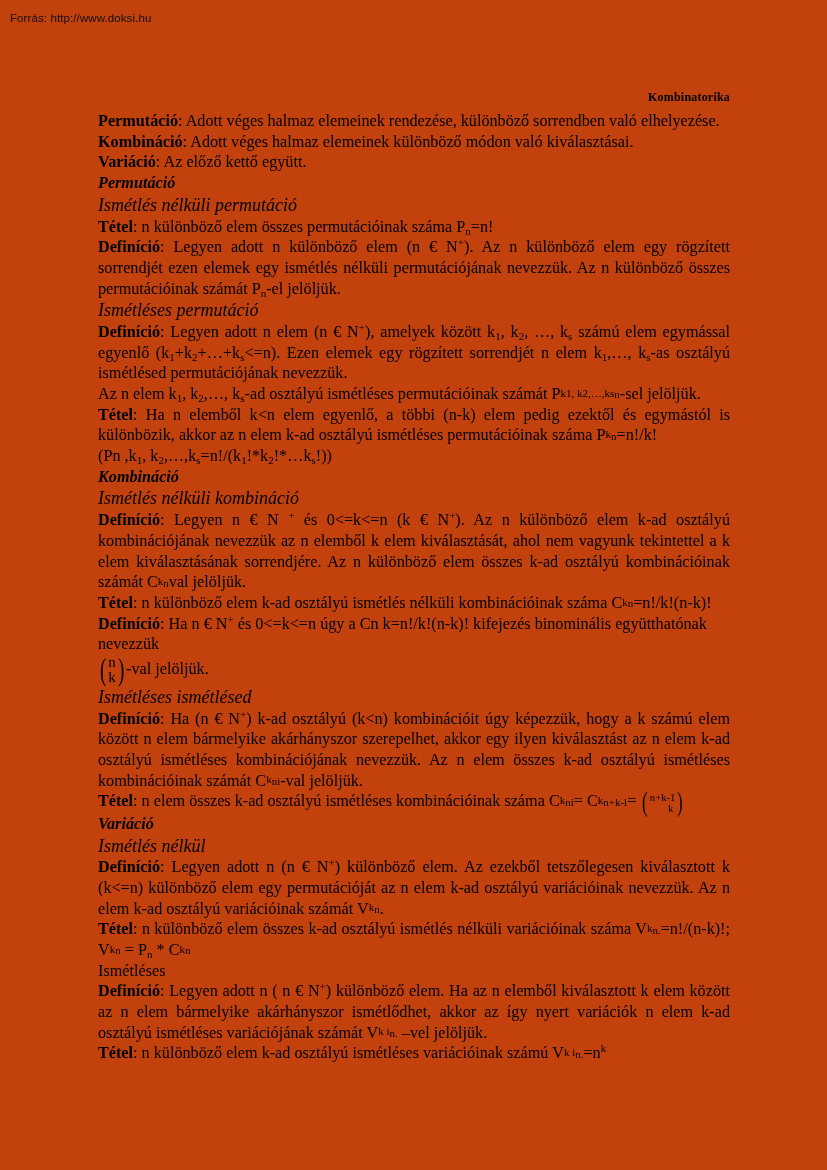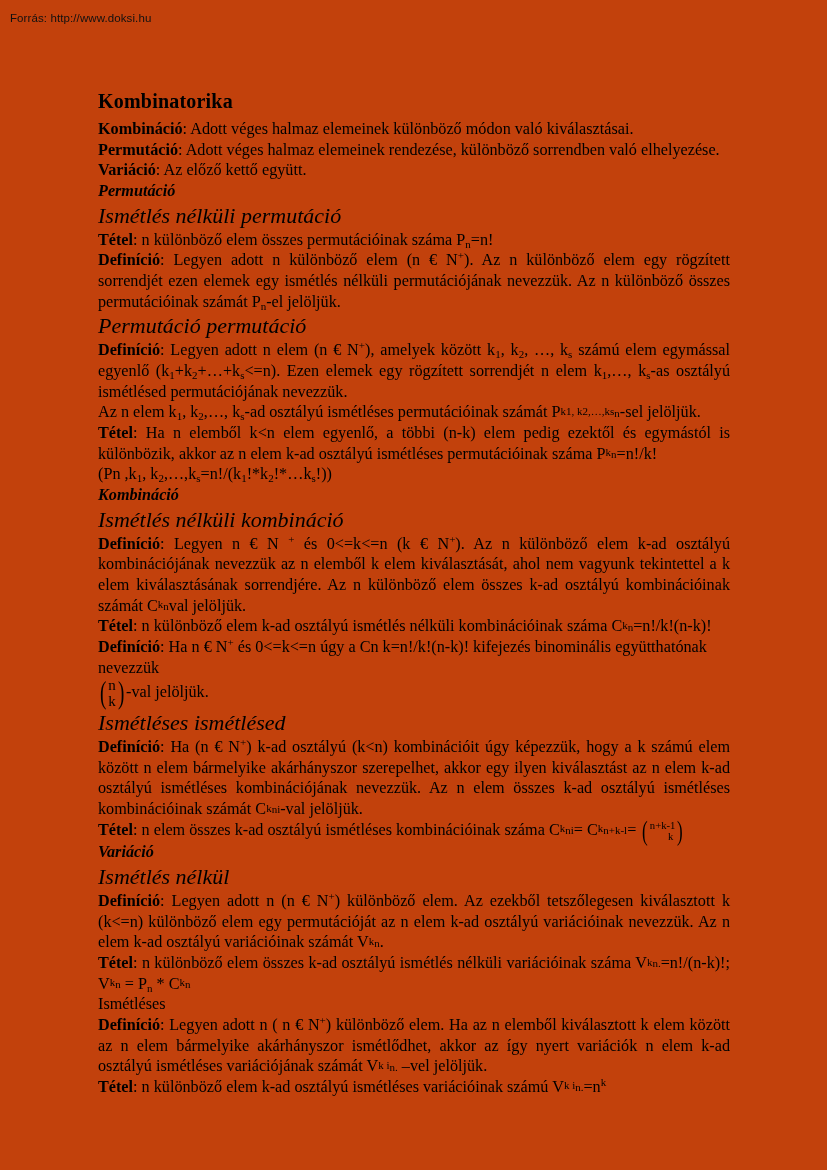--- a/index.html
+++ b/index.html
@@ -29,23 +29,23 @@
     color: #111;
     letter-spacing: 0.1px;
   }
   .content {
     position: absolute;
     left: 98px;
     top: 90px;
     width: 632px;
   }
   .doc-title {
-    text-align: left;
+    text-align: right;
     font-weight: bold;
-    font-size: 20px;
+    font-size: 12px;
     margin: 0 0 6px 0;
     letter-spacing: 0.2px;
   }
   p.para {
     margin: 0;
     font-size: 16.2px;
     line-height: 1.275;
     text-align: justify;
     text-justify: inter-word;
   }
@@ -55,21 +55,21 @@
   .b { font-weight: bold; }
   .head-section {
     font-weight: bold;
     font-style: italic;
     font-size: 16.2px;
     line-height: 1.275;
     margin: 0;
   }
   .head-sub {
     font-style: italic;
-    font-size: 22px;
+    font-size: 18px;
     line-height: 1.275;
     margin: 0;
   }
   .head-plain {
     font-size: 16.2px;
     line-height: 1.275;
     margin: 0;
   }
   sub {
     font-size: 0.68em;
@@ -142,34 +142,34 @@
 <body>
 
 <div class="page">
 
   <div class="source-line">Forrás: http://www.doksi.hu</div>
 
   <div class="content">
 
     <h1 class="doc-title">Kombinatorika</h1>
 
+    <p class="para"><span class="b">Permutáció</span><span>: </span><span>Adott véges halmaz elemeinek rendezése, különböző sorrendben való elhelyezése.</span></p>
+
     <p class="para"><span class="b">Kombináció</span><span>: </span><span>Adott véges halmaz elemeinek különböző módon való kiválasztásai.</span></p>
-
-    <p class="para"><span class="b">Permutáció</span><span>: </span><span>Adott véges halmaz elemeinek rendezése, különböző sorrendben való elhelyezése.</span></p>
 
     <p class="para"><span class="b">Variáció</span><span>: </span><span>Az előző kettő együtt.</span></p>
 
     <p class="head-section">Permutáció</p>
     <p class="head-sub">Ismétlés nélküli permutáció</p>
 
     <p class="para nojust"><span class="b">Tétel</span><span>: n különböző elem összes permutációinak száma P</span><sub>n</sub><span>=n!</span></p>
 
     <p class="para"><span class="b">Definíció</span><span>: Legyen adott n különböző elem (n € N</span><sup>+</sup><span>). Az n különböző elem egy rögzített sorrendjét ezen elemek egy ismétlés nélküli permutációjának nevezzük. Az n különböző összes permutációinak számát P</span><sub>n</sub><span>-el jelöljük.</span></p>
 
-    <p class="head-sub">Permutáció permutáció</p>
+    <p class="head-sub">Ismétléses permutáció</p>
 
     <p class="para"><span class="b">Definíció</span><span>: Legyen adott n elem (n € N</span><sup>+</sup><span>), amelyek között k</span><sub>1</sub><span>, k</span><sub>2</sub><span>, …, k</span><sub>s</sub><span> számú elem egymással egyenlő (k</span><sub>1</sub><span>+k</span><sub>2</sub><span>+…+k</span><sub>s</sub><span>&lt;=n). Ezen elemek egy rögzített sorrendjét n elem k</span><sub>1</sub><span>,…, k</span><sub>s</sub><span>-as osztályú ismétlésed permutációjának nevezzük.</span></p>
 
     <p class="para"><span>Az n elem k</span><sub>1</sub><span>, k</span><sub>2</sub><span>,…, k</span><sub>s</sub><span>-ad osztályú ismétléses permutációinak számát P</span><span class="ss">
           <span class="up">k1, k2,…,ks</span>
           <span class="dn">n</span>
         </span><span>-sel jelöljük.</span></p>
 
     <p class="para"><span class="b">Tétel</span><span>: Ha n elemből k&lt;n elem egyenlő, a többi (n-k) elem pedig ezektől és egymástól is különbözik, akkor az n elem k-ad osztályú ismétléses permutációinak száma P</span><span class="ss">
           <span class="up">k</span>

